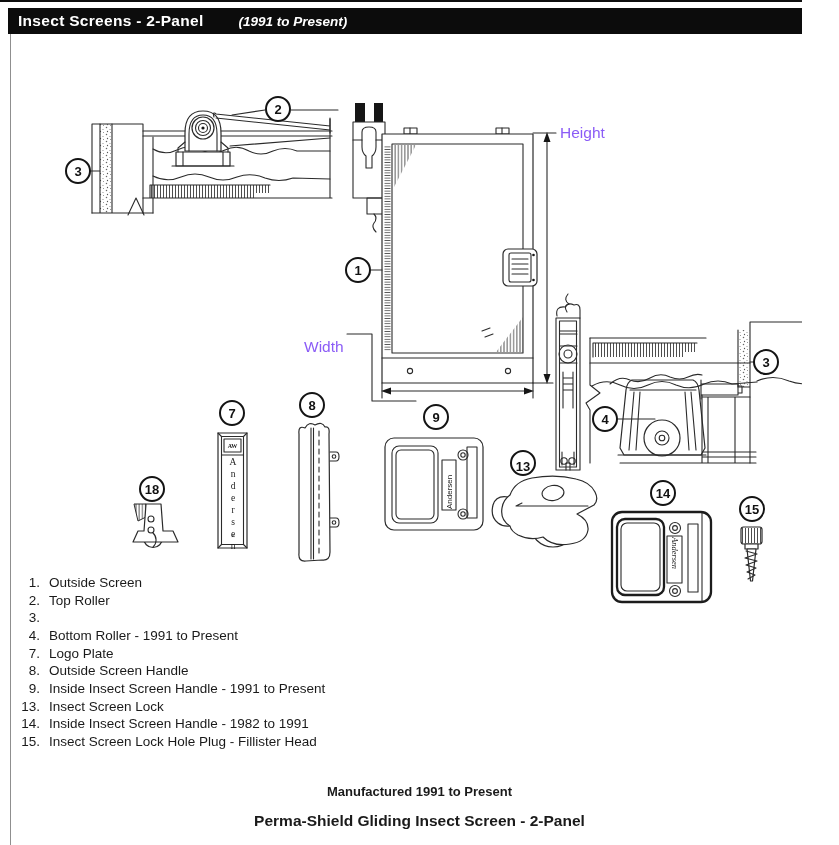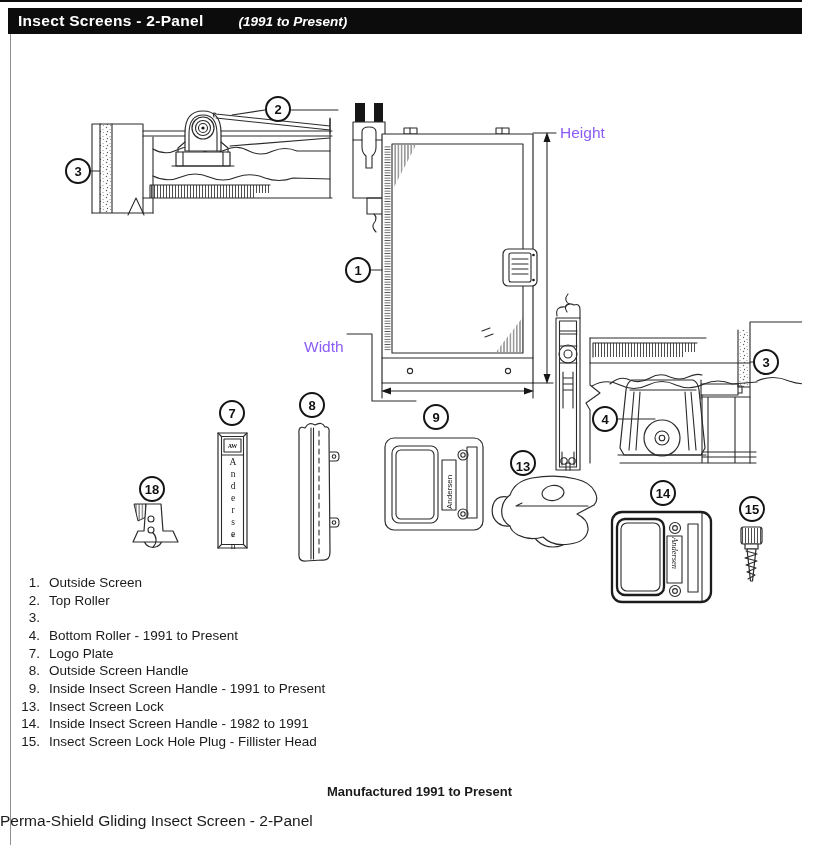--- a/index.html
+++ b/index.html
@@ -31,22 +31,22 @@
             writing-mode:vertical-rl;transform:rotate(180deg);line-height:13px;
             font-size:8px;color:#222;}
   .h14-label{position:absolute;left:667.5px;top:537px;width:14px;height:45px;
              writing-mode:vertical-rl;line-height:14px;font-family:"Liberation Serif",serif;
              font-style:italic;font-size:8.5px;color:#222;}
   .parts-list{position:absolute;left:16px;top:574px;}
   .parts-list .row{display:flex;line-height:17.65px;font-size:13.5px;}
   .parts-list .num{width:24px;text-align:right;margin-right:9px;}
   .footer1{position:absolute;left:0;top:784px;width:839px;text-align:center;
            font-size:13px;font-weight:bold;}
-  .footer2{position:absolute;left:0;top:812px;width:839px;text-align:left;
-           font-size:15.5px;font-weight:normal;}
+  .footer2{position:absolute;left:0;top:812px;width:839px;text-align:center;
+           font-size:15.5px;font-weight:bold;}
 </style>
 </head>
 <body>
 
 <div class="page">
   <div class="rule-top"></div>
   <div class="titlebar">
     <span class="t1">Insect Screens - 2-Panel</span>
     <span class="t2">(1991 to Present)</span>
   </div>

